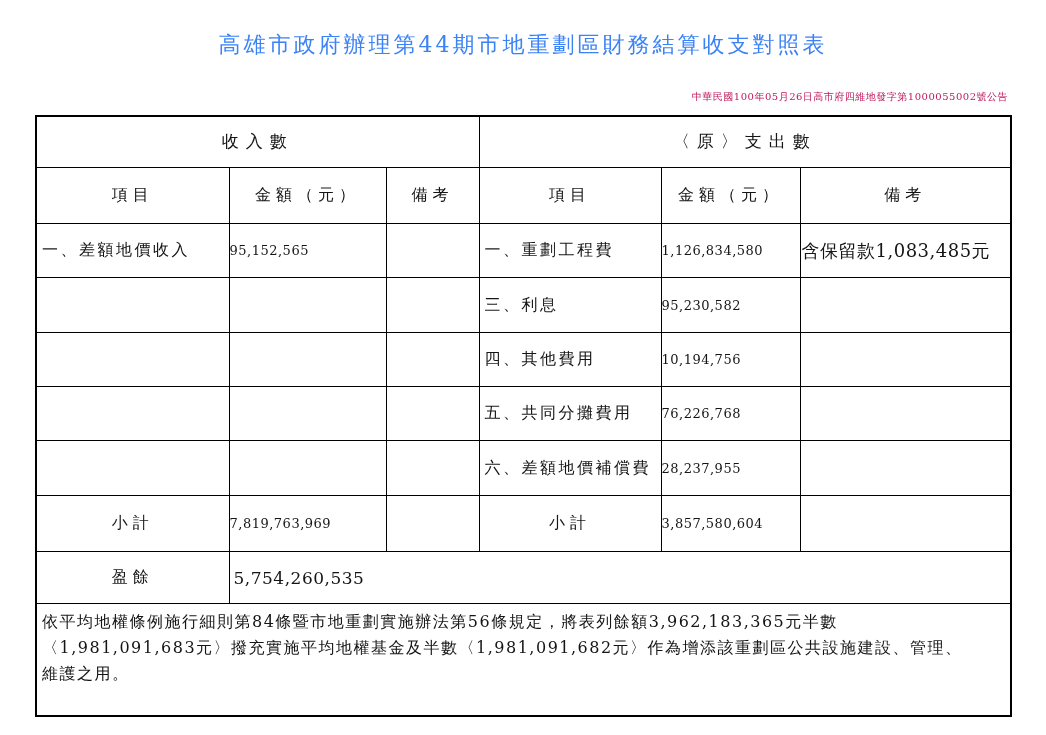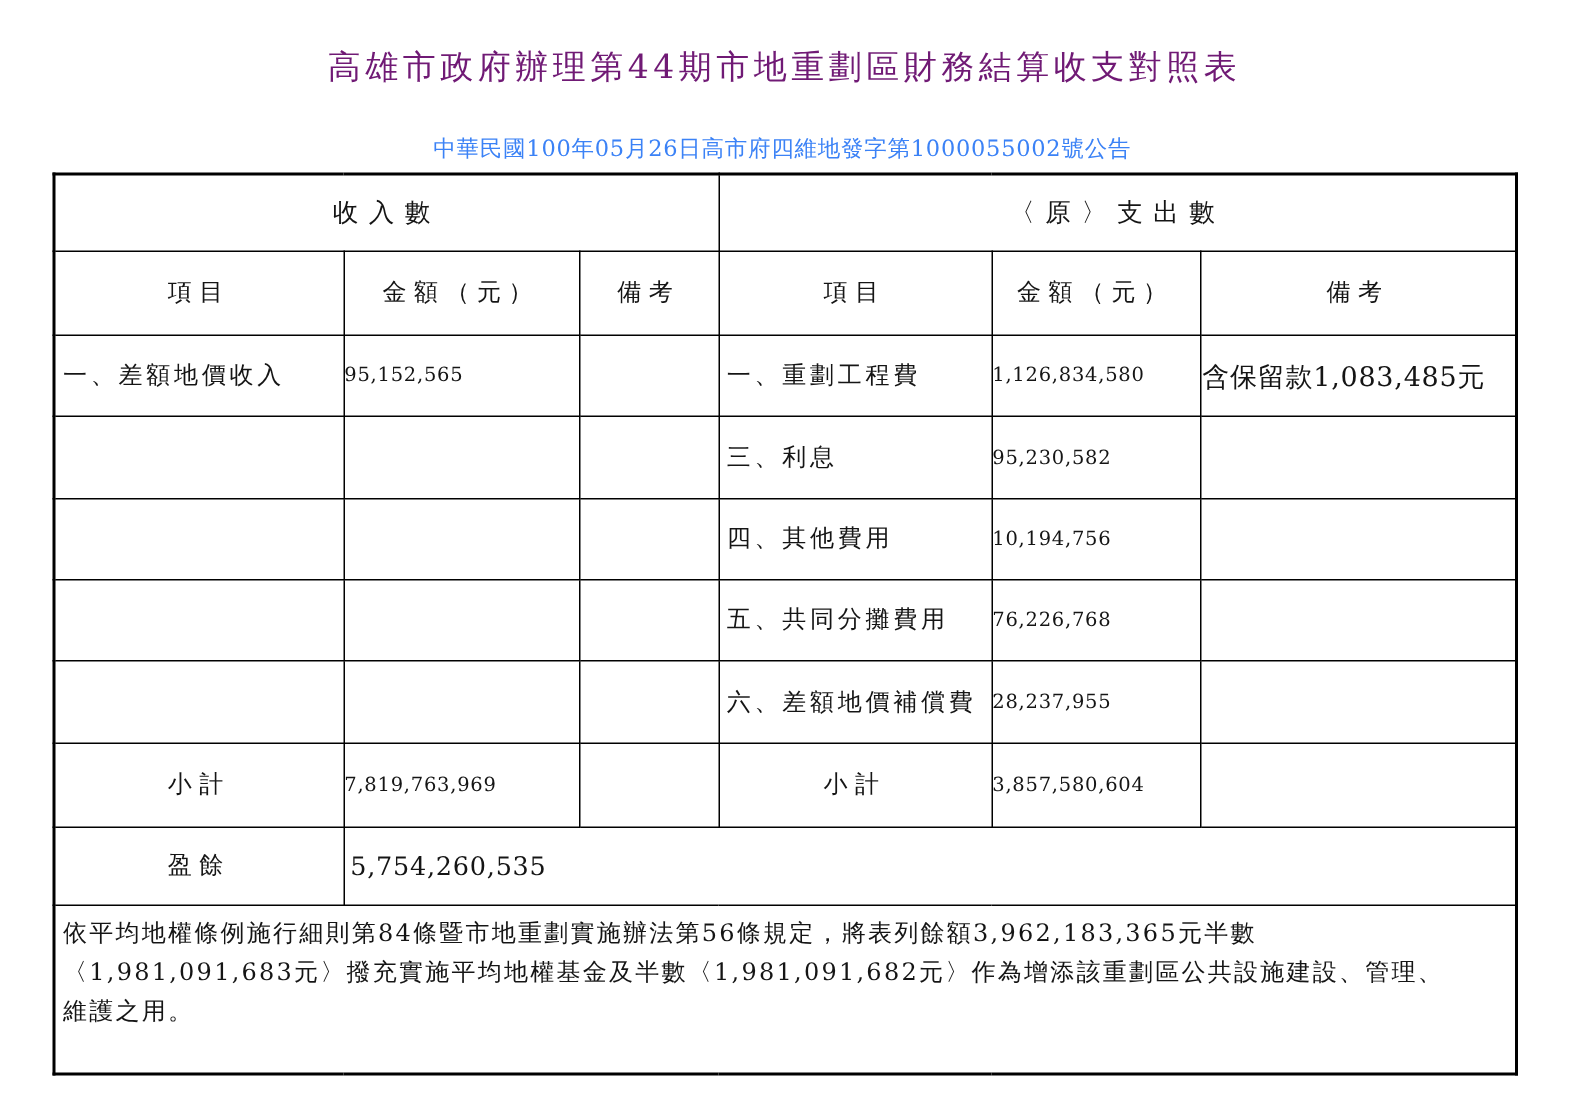--- a/index.html
+++ b/index.html
@@ -12,30 +12,30 @@
     overflow: hidden;
   }
   .doc-title {
     position: absolute;
     top: 30px; left: 0;
     width: 1046px;
     text-align: center;
     font-size: 22px;
     letter-spacing: 3px;
     font-weight: normal;
-    color: #701a75;
+    color: #3b82f6;
   }
   .announcement {
     position: absolute;
     top: 90px; left: 35px;
     width: 973px;
-    text-align: center;
-    font-size: 15px;
+    text-align: right;
+    font-size: 10px;
     letter-spacing: 0.5px;
-    color: #3b82f6;
+    color: #be185d;
   }
   table.statement {
     position: absolute;
     top: 115px; left: 35px;
     width: 975px;
     height: 602px;
     border-collapse: collapse;
     table-layout: fixed;
     border: 2px solid #000;
   }

